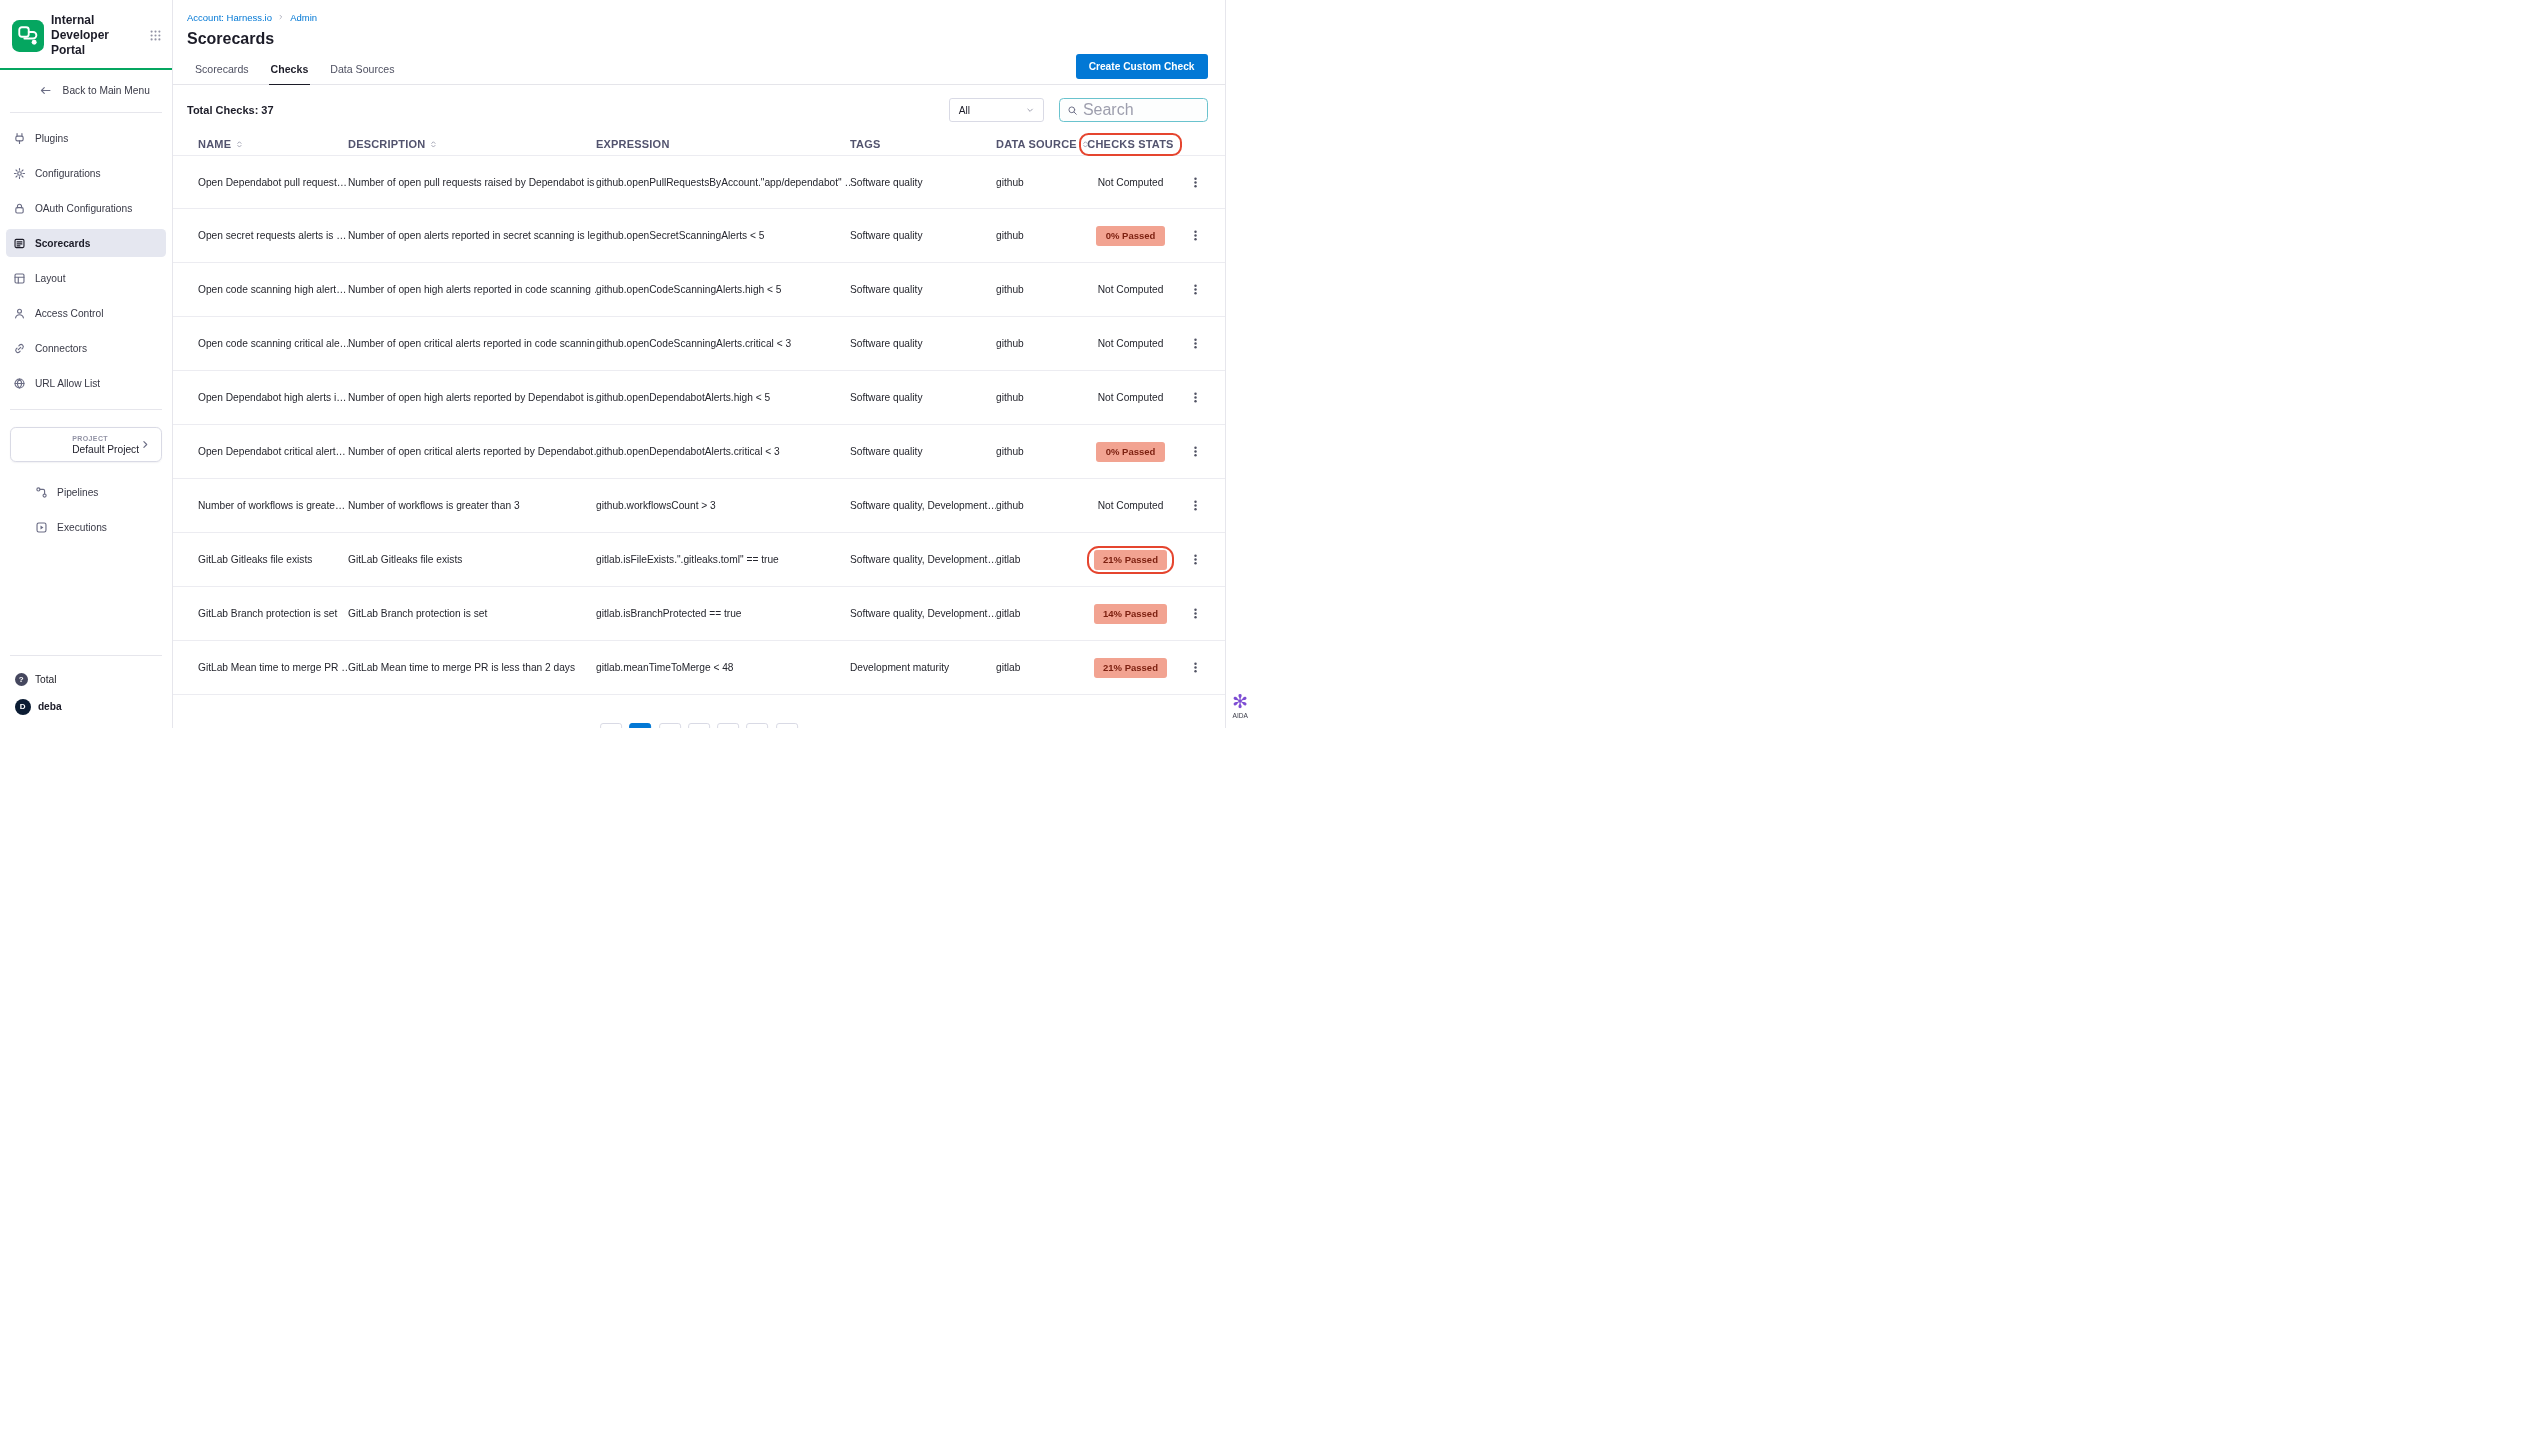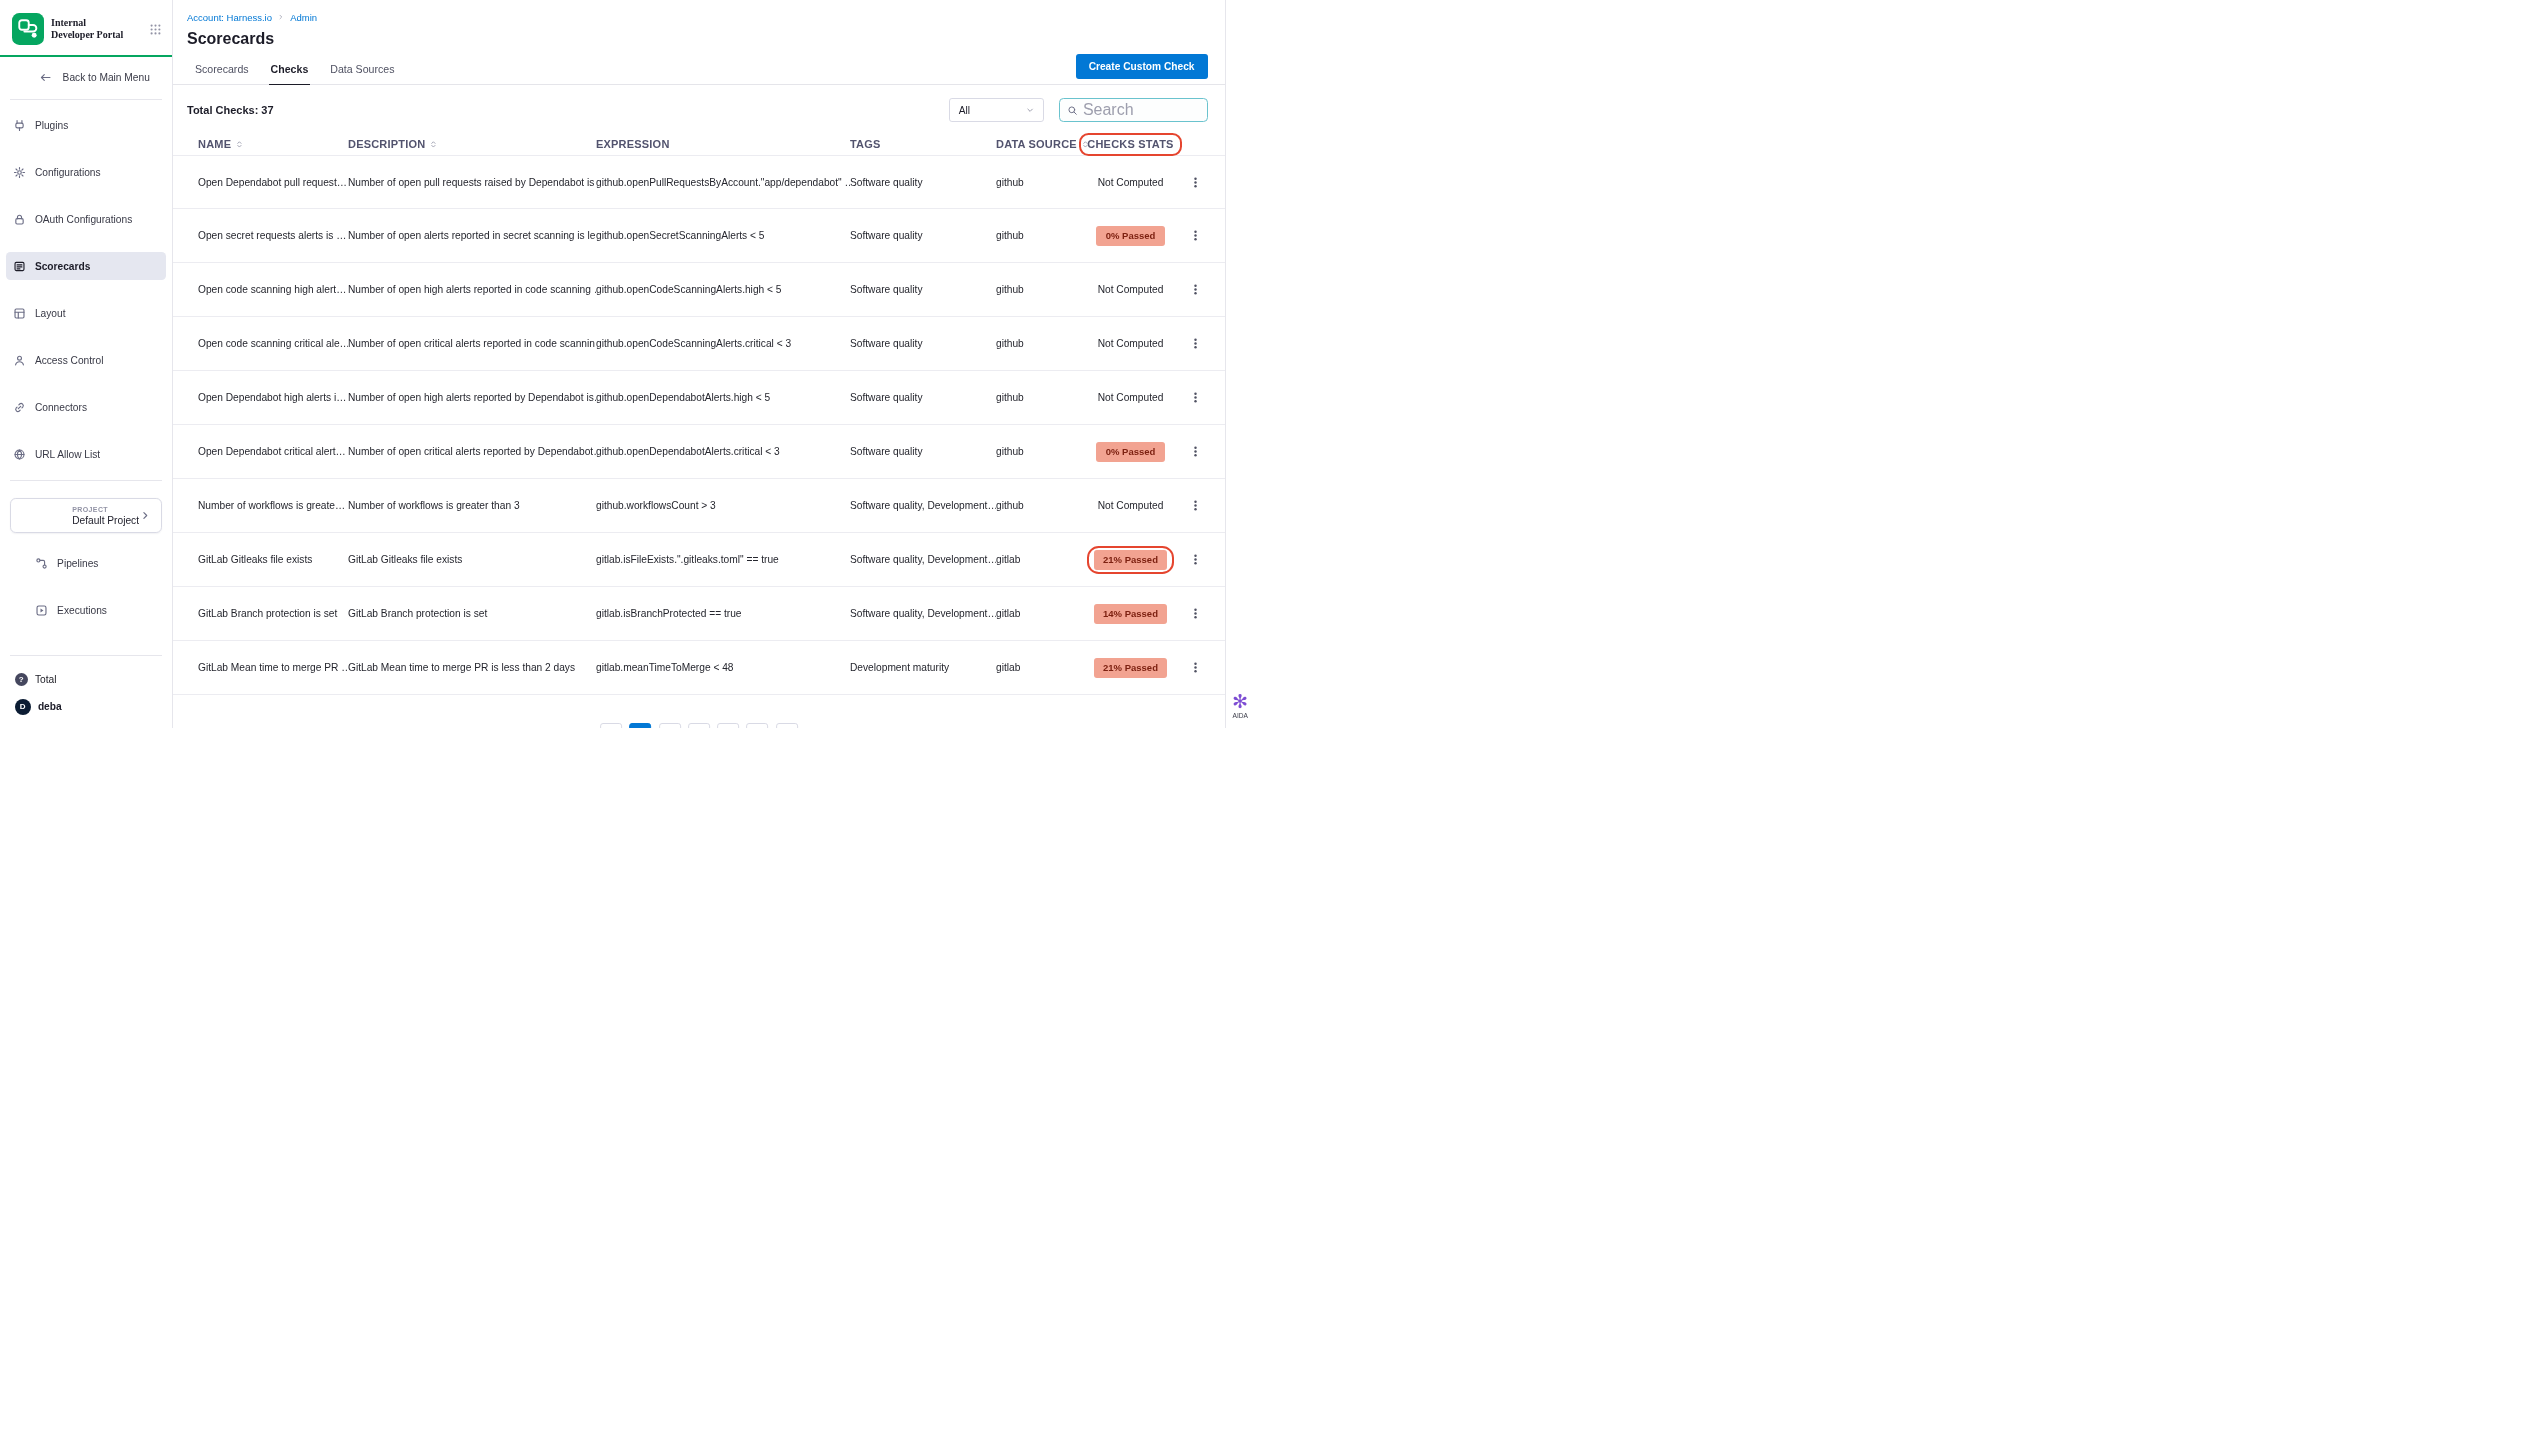--- a/index.html
+++ b/index.html
@@ -4,27 +4,27 @@
 <style>
   * { box-sizing: border-box; margin: 0; padding: 0; }
   html,body { width: 1262px; height: 728px; overflow: hidden; background:#fff;
     font-family: "Liberation Sans","DejaVu Sans",sans-serif; color:#22222A; }
   .app { display:flex; width:100%; height:100%; position:relative; }
 
   
   .sidebar { width:173px; min-width:173px; height:100%; border-right:0.7px solid #E6E6EC;
     display:flex; flex-direction:column; background:#fff; }
   .logo-row { display:flex; align-items:center; gap:7.3px; padding:13px 10.2px 10.2px 11.7px; }
-  .logo-title { font-size:10px; font-weight:700; line-height:1.25; width:73px; color:#1C1C28;font-family:Liberation Serif, serif;}
+  .logo-title { font-size:12px; font-weight:700; line-height:1.25; width:73px; color:#1C1C28;}
   .apps { margin-left:auto; color:#9293A5; cursor:pointer; display:flex; }
   .green-line { height:1.5px; background: var(--brand_green,#05A660); margin:0 0 0 0; }
   .back { display:flex; align-items:center; gap:11px; padding:14.6px 11.7px 2.9px 14.6px;
     font-size:10.2px; color:#383946; cursor:pointer;margin-left:24px; }
   .sdiv { height:0.7px; background:#E6E6EC; margin:11.7px 10.2px; }
-  nav { display:flex; flex-direction:column; gap:19px; padding:0 5.8px; }
+  nav { display:flex; flex-direction:column; gap:7px; padding:0 5.8px; }
   .nav-item { display:flex; align-items:center; gap:8.8px; height:28px; padding:0 7.3px;
     border-radius:4.4px; font-size:10.2px; color:#383946; cursor:pointer; }
   .nav-item .nicon { display:flex; color:#6B6D85; width:13px; justify-content:center;}
   .nav-item.active { background:#E5E7F0; color:#1C1C28; font-weight:600; }
   .nav-item.active .nicon { color:#1C1C28; }
   .project-card { margin:5.8px 10.2px 0 10.2px; border:0.7px solid #D9DAE5; border-radius:5.8px;
     padding:6.6px 8.8px; display:flex; align-items:center; justify-content:flex-end; cursor:pointer;
     box-shadow:0 0.7px 1.5px rgba(40,41,61,.06); }
   .pl { font-size:7px; letter-spacing:0.4px; color:#9293A5; font-weight:700; margin-bottom:2.2px;}
   .pn { font-size:10.2px; color:#1C1C28; }

